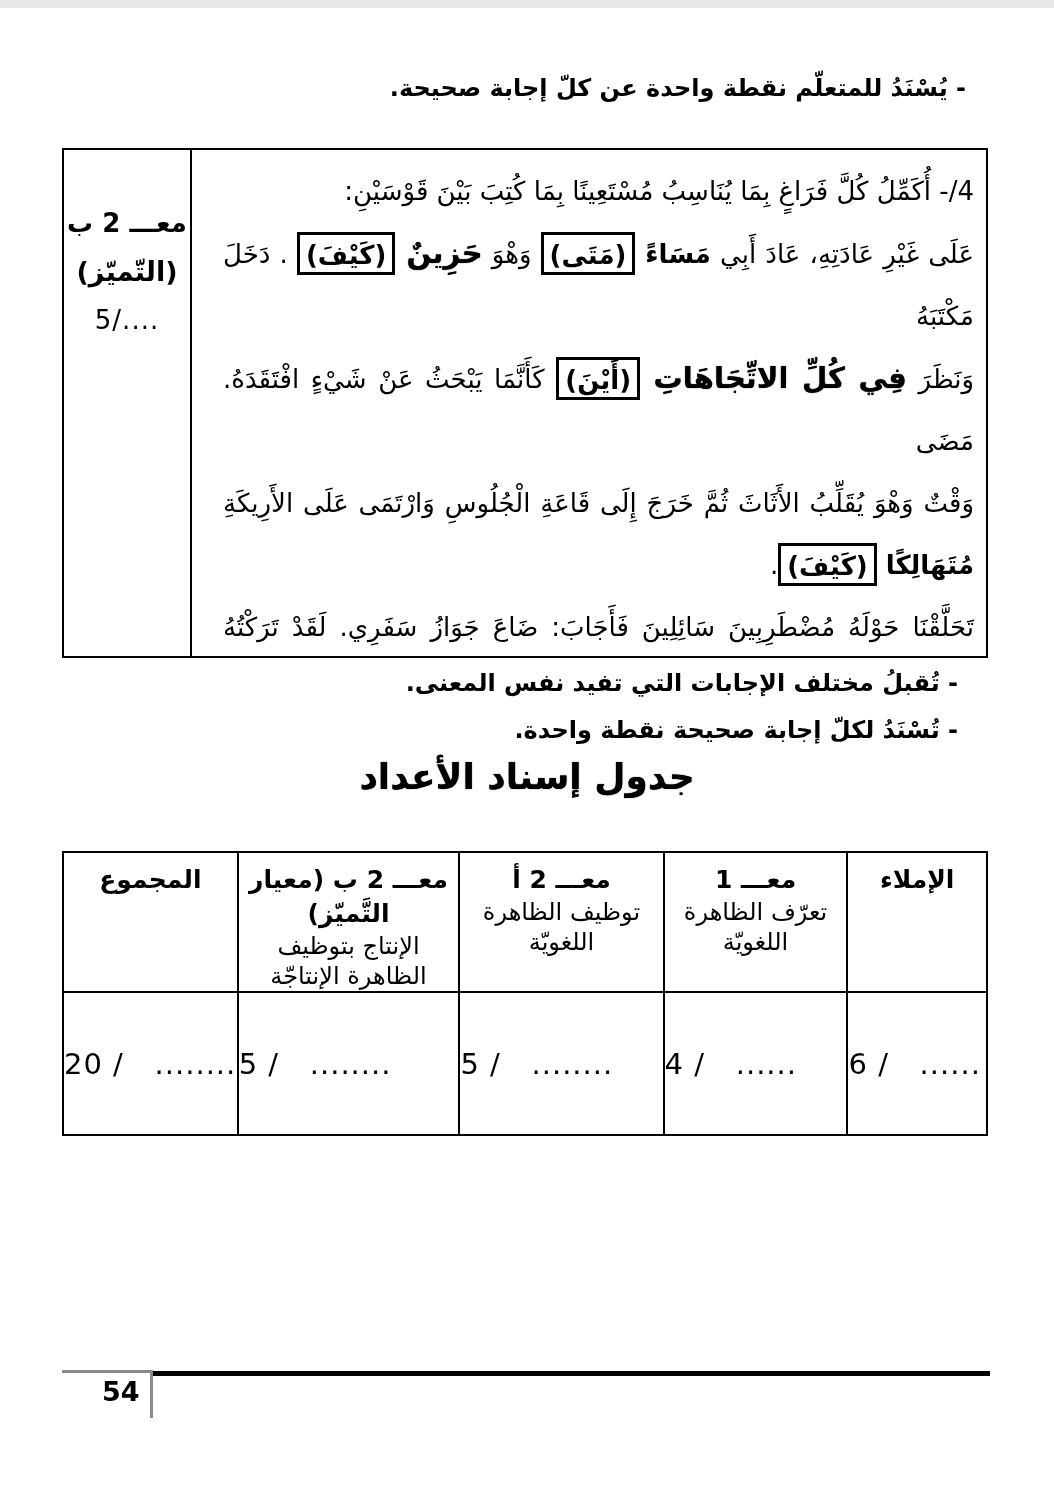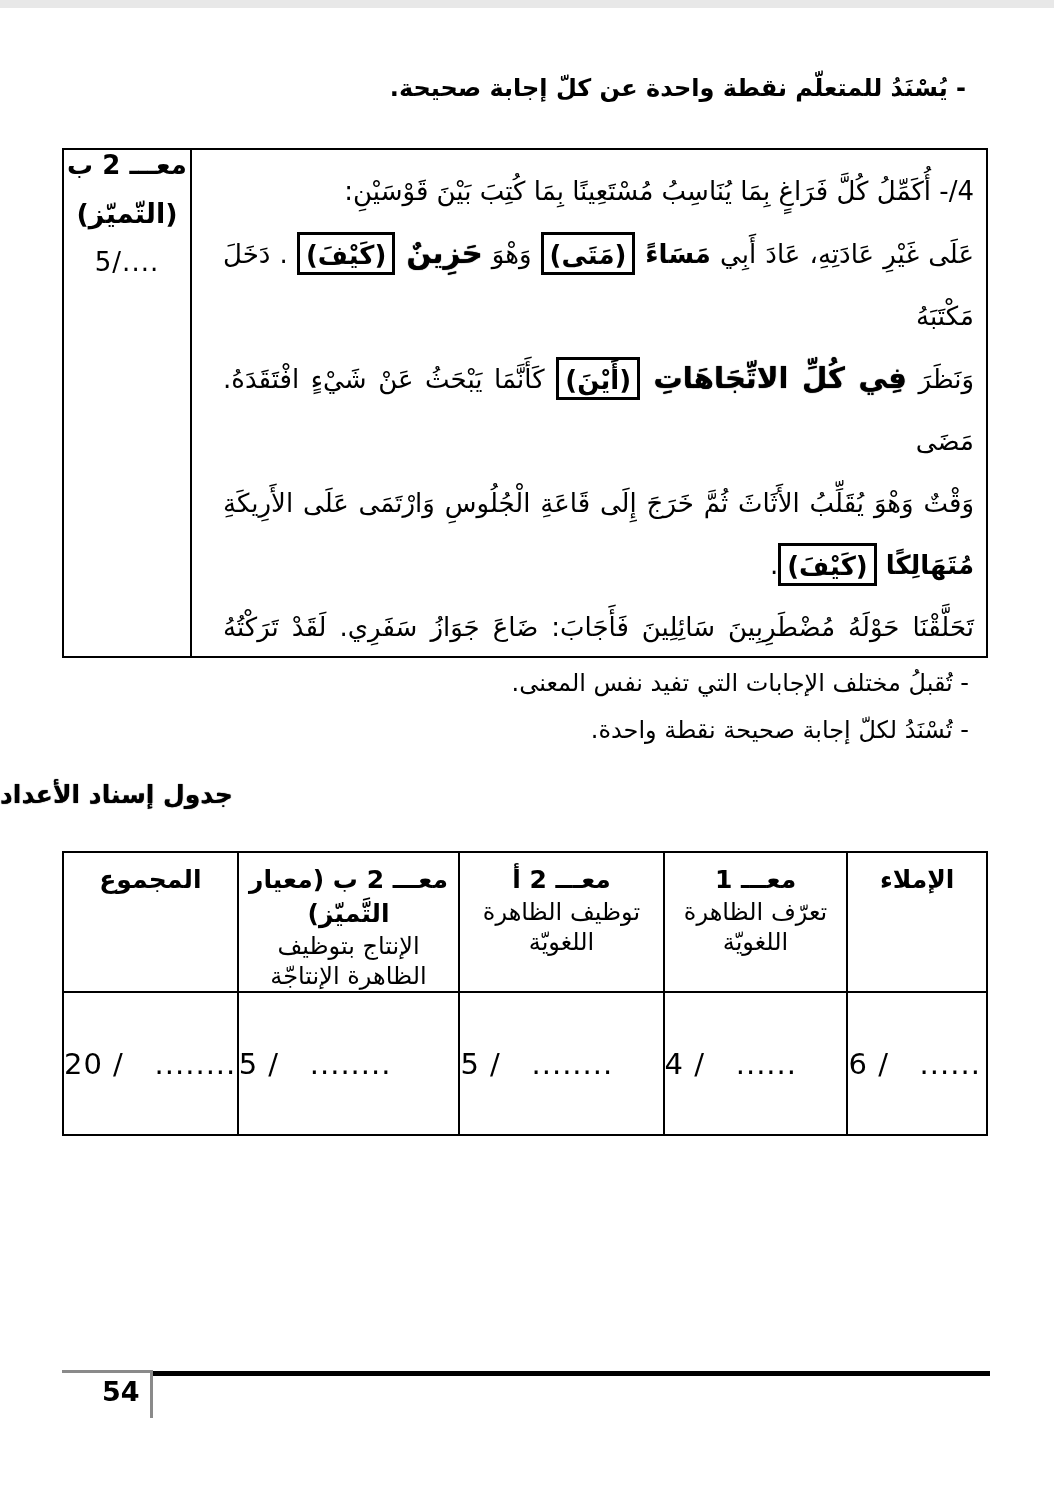--- a/index.html
+++ b/index.html
@@ -18,21 +18,21 @@
   }
   
   .exercise-box {
     position:absolute; top:140px; left:62px; width:926px; height:510px;
     border:2.5px solid #000; display:flex; flex-direction:row; direction:ltr;
     background:#fff;
   }
   .score-col {
     width:128px; border-right:2.5px solid #000; direction:rtl;
     display:flex; flex-direction:column; align-items:center;
-    gap:18px;
+    padding-top:58px; gap:18px;
   }
   .score-col .crit-name { font-size:26px; font-weight:bold; }
   .score-col .crit-sub  { font-size:27px; font-weight:bold; }
   .score-col .crit-score{ font-size:26px; direction:ltr; letter-spacing:1px; }
   .text-col {
     flex:1; direction:rtl; padding:10px 12px 0 31px;
     font-size:26px; overflow:hidden;
   }
   .tline { line-height:62px; white-space:normal; }
   .align-right   { text-align:right; }
@@ -40,27 +40,27 @@
   .seg-n { font-weight:normal; }
   .seg-b { font-weight:bold; }
   .seg-o { font-weight:bold; font-size:1.12em; text-shadow:0 0 1px #000; }
   .seg-x {
     display:inline-block; border:3px solid #000; background:#fff;
     padding:4px 6px 0 6px; font-weight:bold; line-height:1.25;
     vertical-align:baseline; position:relative; top:1px;
   }
   
   .notes {
-    position:absolute; top:652px; right:85px; text-align:right;
-    font-size:24px; font-weight:normal; line-height:47px; white-space:nowrap;
+    position:absolute; top:652px; right:96px; text-align:right;
+    font-size:24px; font-weight:bold; line-height:47px; white-space:nowrap;
   }
   
   .grades-title {
-    position:absolute; top:772px; left:0; width:100%;
-    text-align:left; font-size:25px; font-weight:bold;
+    position:absolute; top:748px; left:0; width:100%;
+    text-align:center; font-size:36px; font-weight:bold;
     text-shadow:0 0 1px #000;
   }
   
   .grades-table {
     position:absolute; top:843px; left:62px; width:926px;
     border-collapse:collapse; direction:rtl; table-layout:fixed;
   }
   .grades-table td { border:2.5px solid #000; vertical-align:top; }
   .gt-head td { height:95px; padding-top:10px; }
   .gt-title { text-align:center; font-size:25px; font-weight:bold; line-height:34px; }

